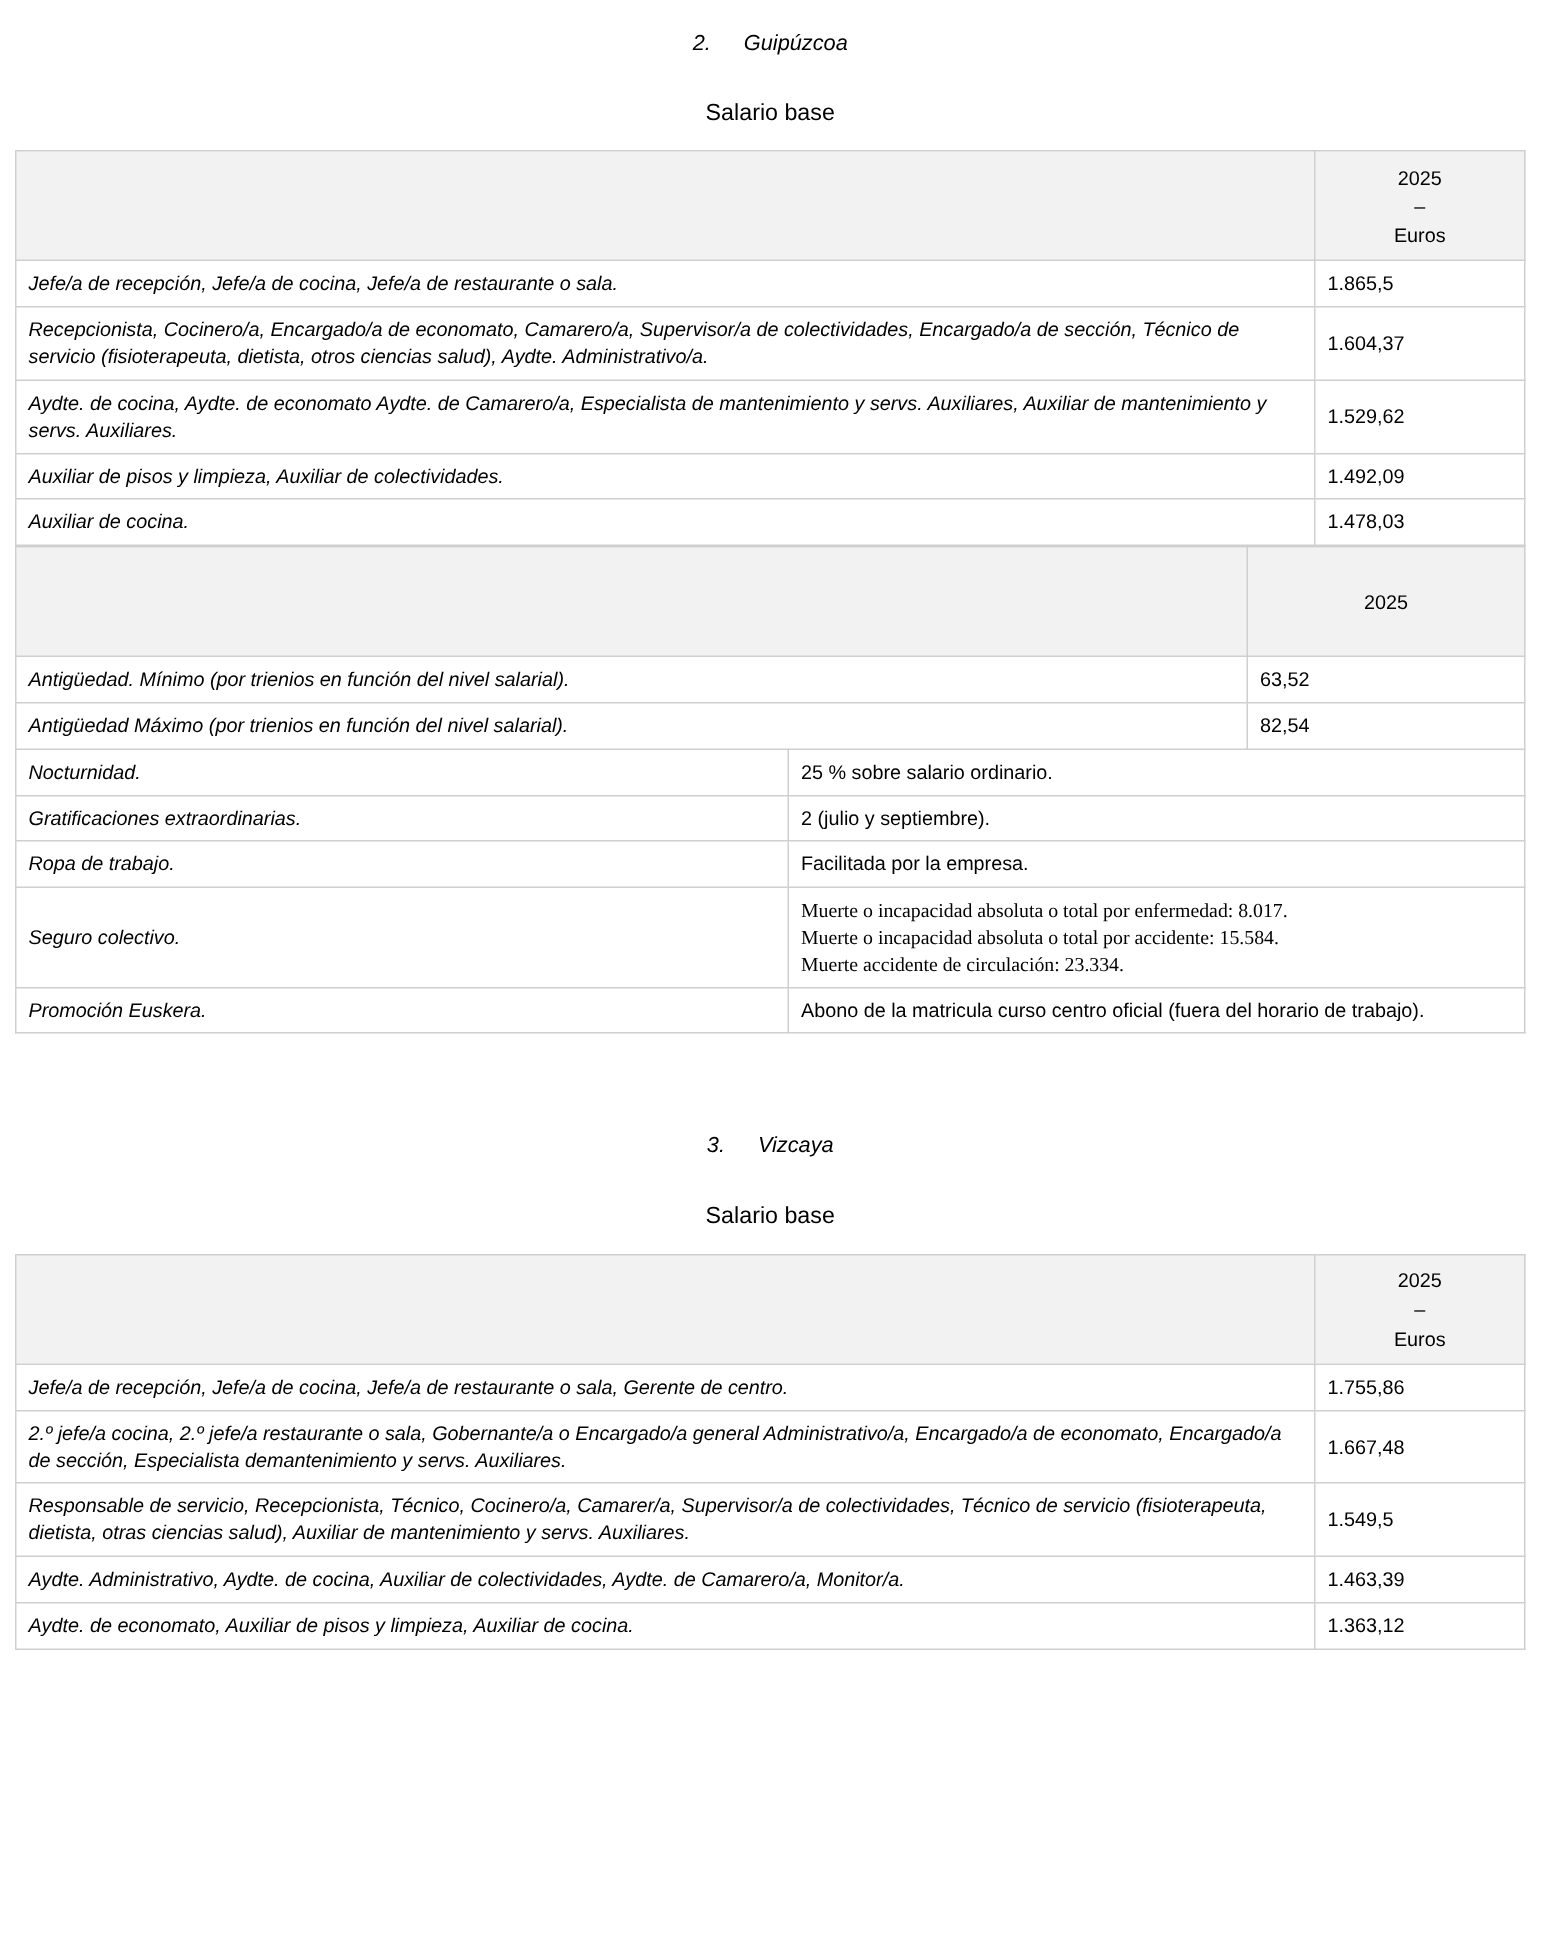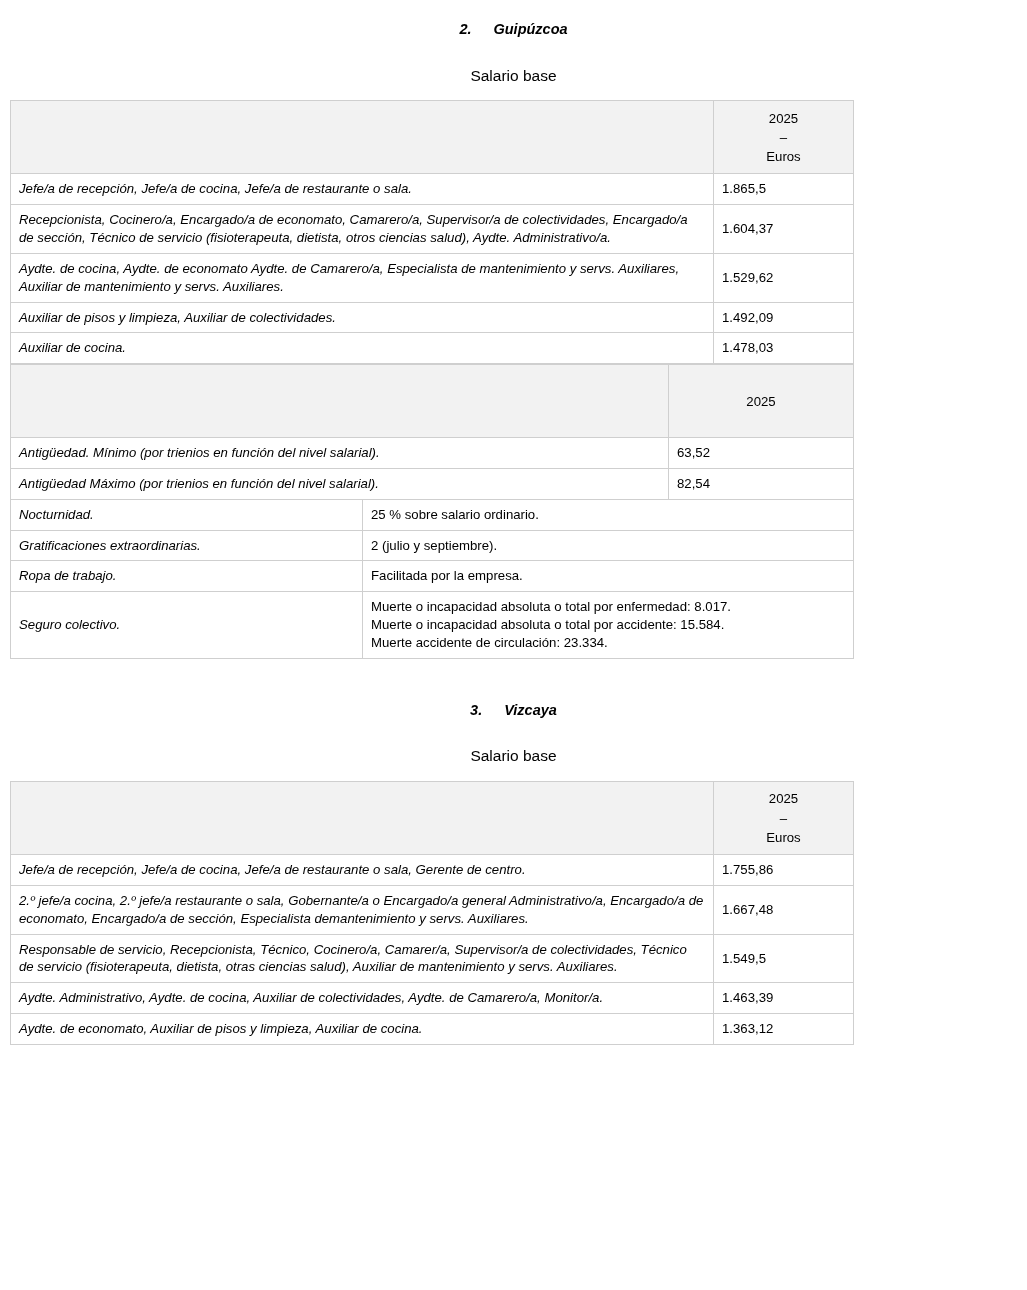--- a/index.html
+++ b/index.html
@@ -19,34 +19,34 @@
     width: 1027px;
     box-sizing: border-box;
     padding: 12px 10px 10px 10px;
   }
   .section-heading {
     text-align: center;
     font-style: italic;
     font-size: 14.5px;
     margin: 8px 0 0 0;
     padding: 0;
-    font-weight: bold;
+    font-weight: normal;
   }
   .section-heading .num {
     font-style: italic;
     margin-right: 22px;
   }
   .sub-heading {
     text-align: center;
     font-size: 15.5px;
     font-weight: normal;
     margin: 26px 0 14px 0;
   }
   table.doc {
-    width: 844px;
+    width: 1007px;
     border-collapse: collapse;
     table-layout: fixed;
     margin: 0 0 0 0;
   }
   table.doc td, table.doc th {
     border: 1px solid #cfcfcf;
     padding: 6px 8px;
     vertical-align: middle;
     font-weight: normal;
     font-size: 13.2px;
@@ -65,21 +65,21 @@
     text-align: left;
     width: 140px;
   }
   .label-cell {
     text-align: left;
     font-style: italic;
   }
   .mid-cell {
     text-align: left;
   }
-  .multiline { white-space: pre-line; }
+  .multiline { white-space: pre-line; font-family: Liberation Serif, serif; }
   .hdr-year { display:block; }
   .hdr-dash { display:block; }
   .hdr-unit { display:block; }
   .wcol-820 { width: 306px; }
 </style>
 </head>
 <body>
 
 <div class="page">
 
@@ -157,24 +157,28 @@
       <tr>
         <td class="label-cell">Ropa de trabajo.</td>
         <td class="mid-cell" colspan="2">Facilitada por la empresa.</td>
       </tr>
       <tr>
         <td class="label-cell">Seguro colectivo.</td>
         <td class="mid-cell multiline" colspan="2">Muerte o incapacidad absoluta o total por enfermedad: 8.017.
 Muerte o incapacidad absoluta o total por accidente: 15.584.
 Muerte accidente de circulación: 23.334.</td>
       </tr>
+      <tr>
+        <td class="label-cell">Promoción Euskera.</td>
+        <td class="mid-cell" colspan="2">Abono de la matricula curso centro oficial (fuera del horario de trabajo).</td>
+      </tr>
     </tbody>
   </table>
 
-  <div class="section-heading" style="margin-top:42px;">
+  <div class="section-heading" style="margin-top:66px;">
     <span class="num">3.</span><span>Vizcaya</span>
   </div>
 
   <div class="sub-heading">Salario base</div>
 
   <table class="doc">
     <colgroup>
         <col>
         <col style="width:140px;">
       </colgroup>

